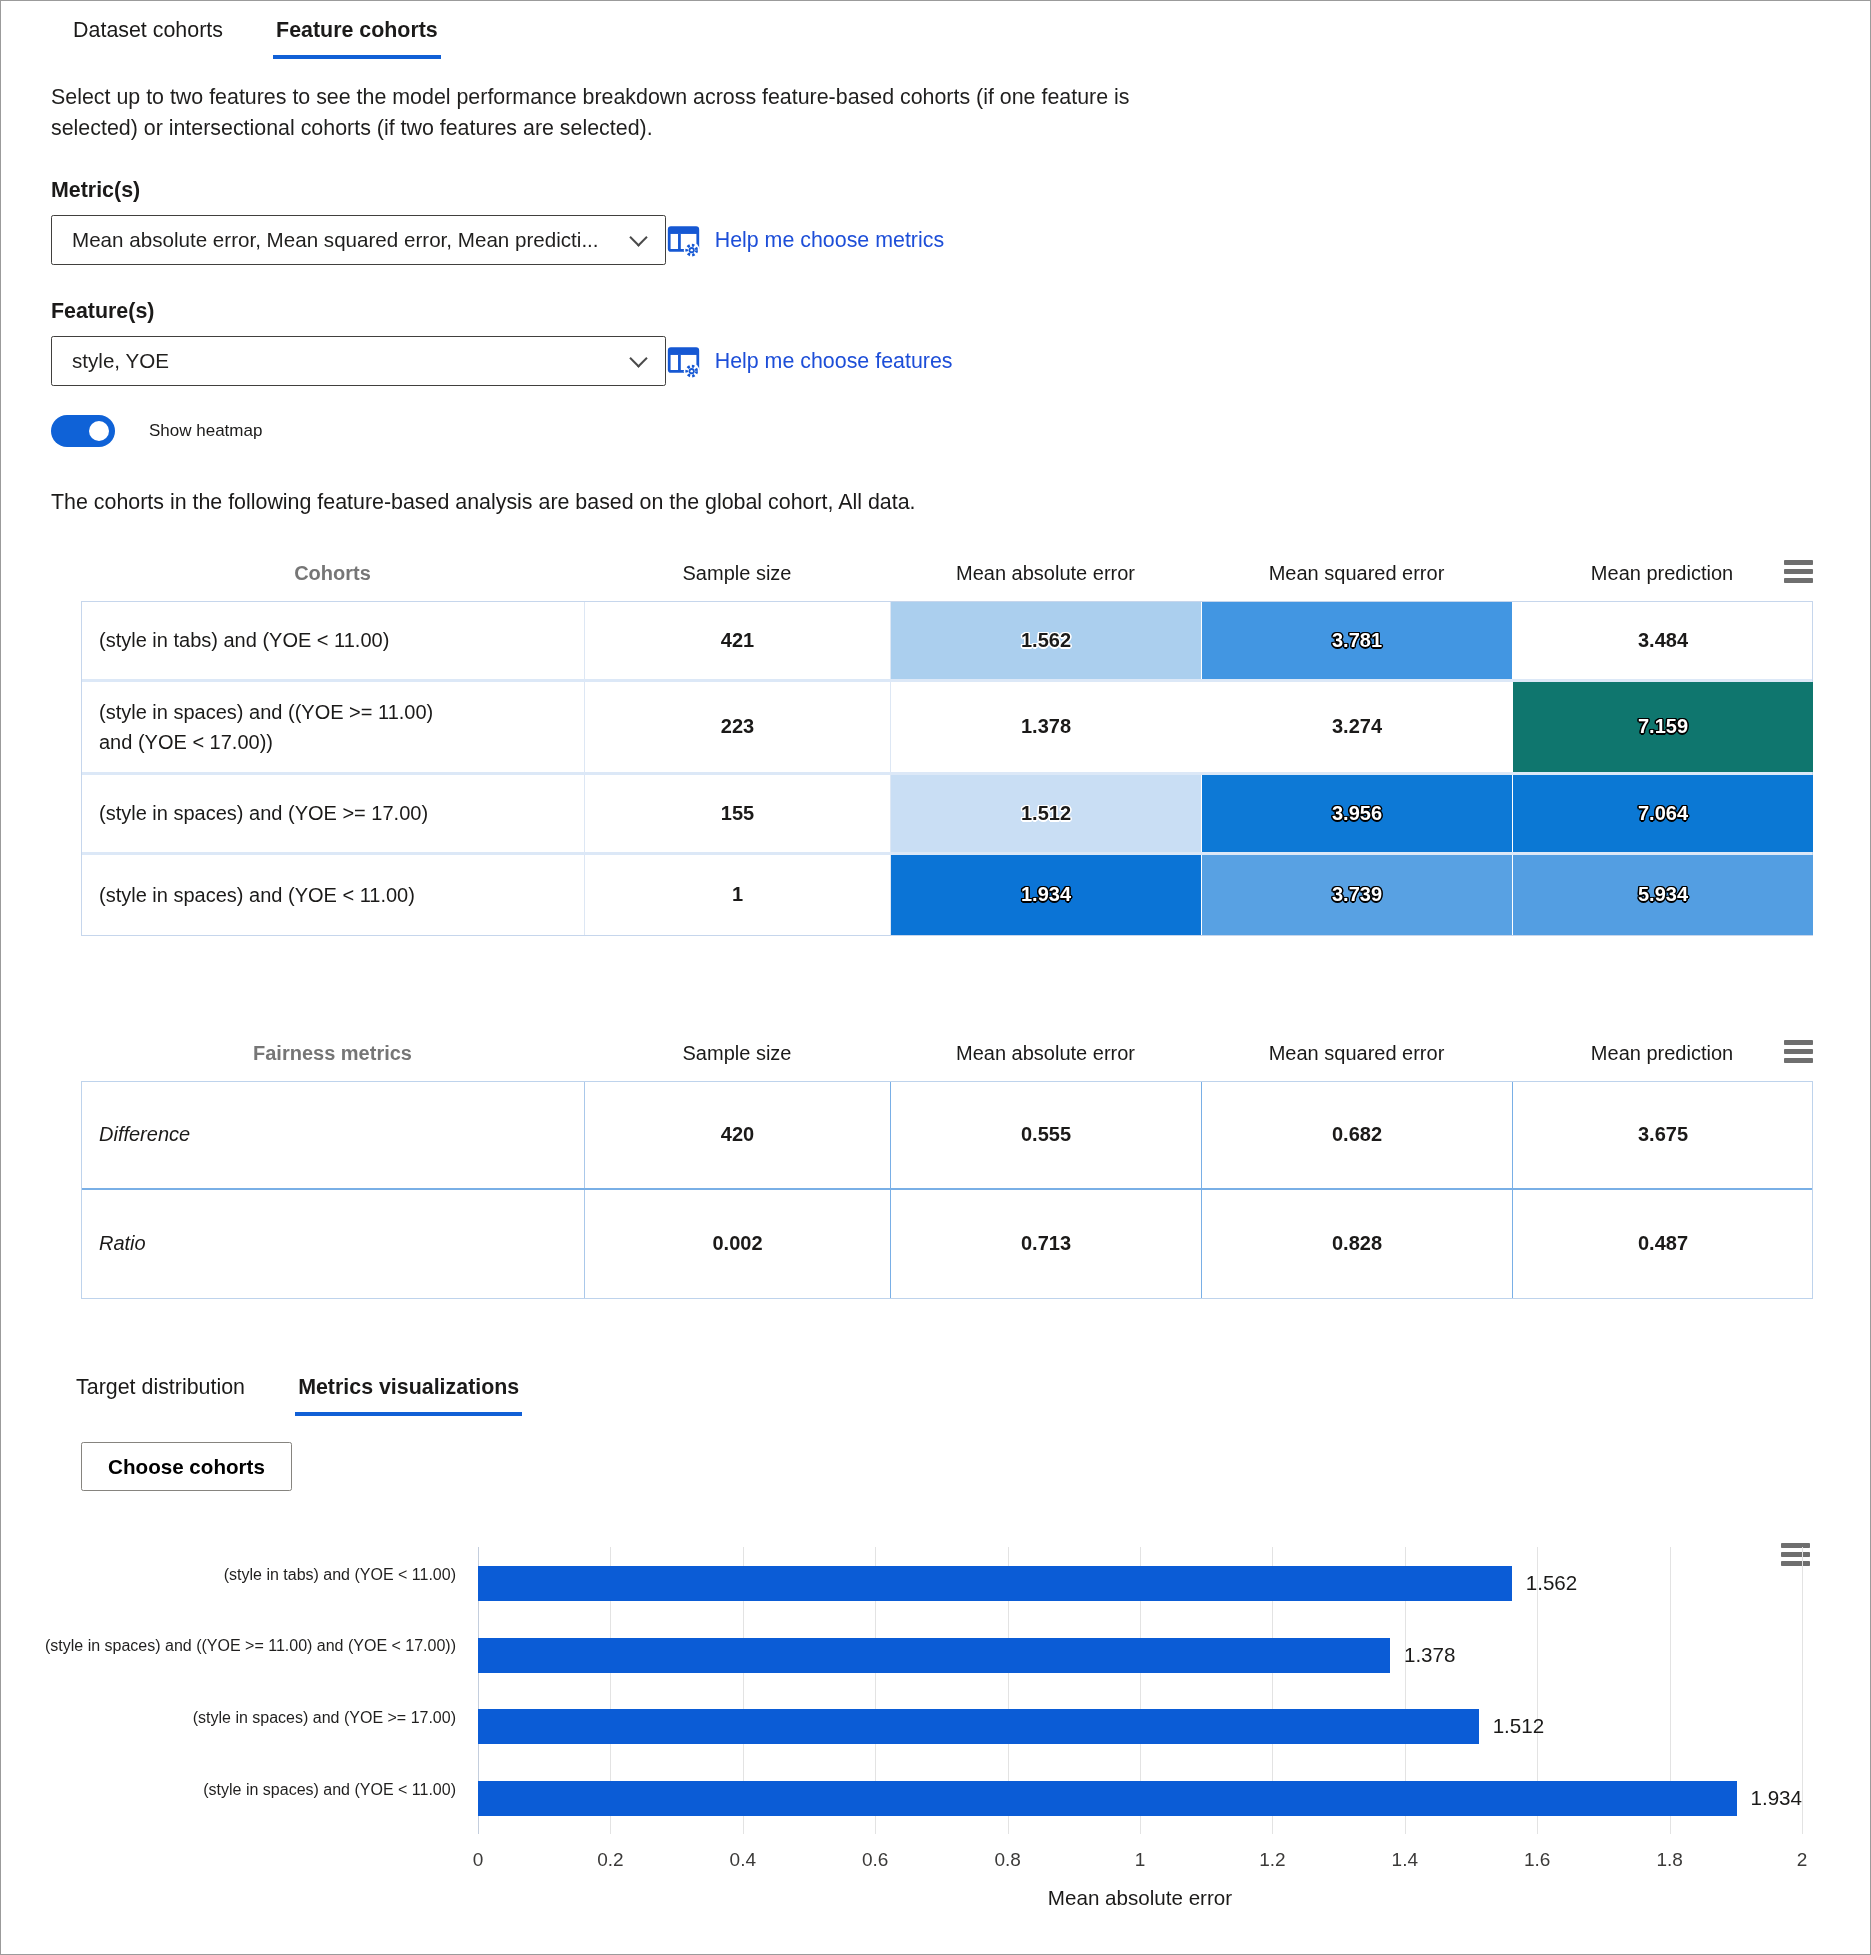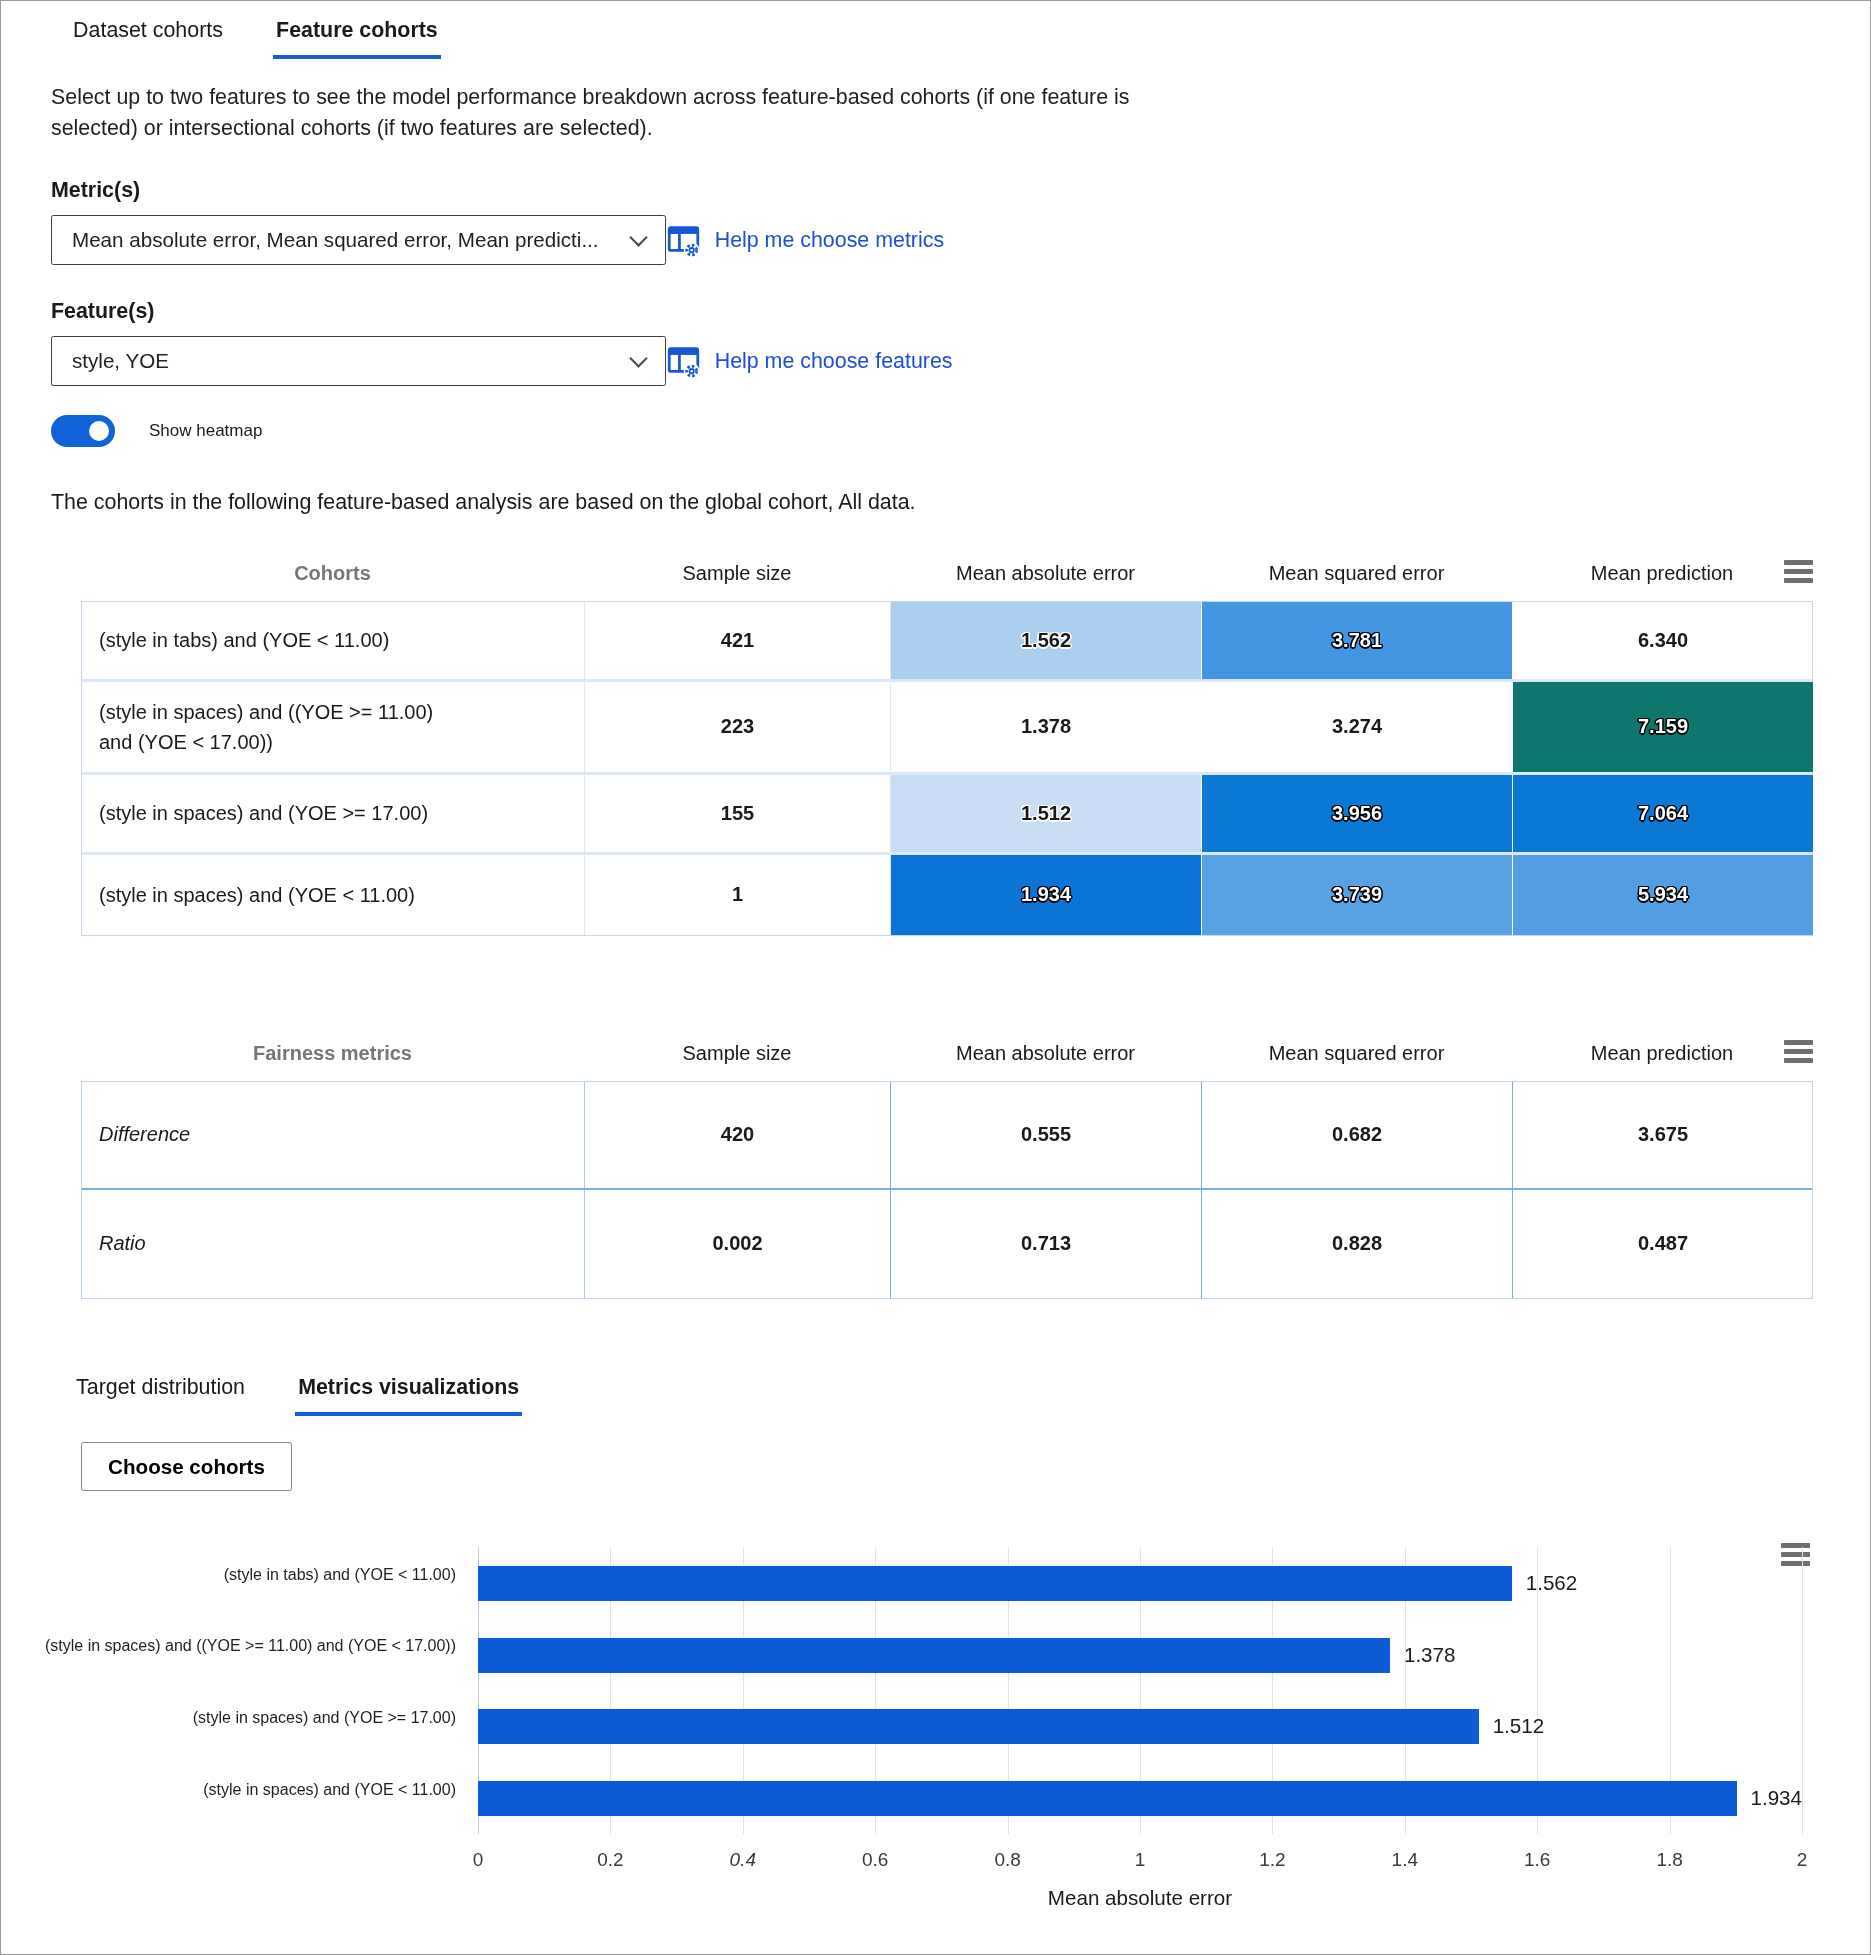--- a/index.html
+++ b/index.html
@@ -153,21 +153,21 @@
         <i></i>
         <i></i>
         <i></i>
       </div>
     <div class="grid-body">
       <div class="grow r-105">
         <div class="cell namecell">(style in tabs) and (YOE &lt; 11.00)</div>
         <div class="cell sample">421</div>
         <div class="cell heat hm-dark" style="background: rgb(171, 207, 238);">1.562</div>
         <div class="cell heat hm-light" style="background: rgb(66, 150, 226);">3.781</div>
-        <div class="cell heat">6.340</div>
+        <div class="cell heat">3.484</div>
       </div>
       <div class="grow r-122">
         <div class="cell namecell">(style in spaces) and ((YOE &gt;= 11.00) and (YOE &lt; 17.00))</div>
         <div class="cell sample">223</div>
         <div class="cell heat">1.378</div>
         <div class="cell heat">3.274</div>
         <div class="cell heat hm-light" style="background: #0f766e;">7.159</div>
       </div>
       <div class="grow r-105">
         <div class="cell namecell">(style in spaces) and (YOE &gt;= 17.00)</div>
@@ -267,21 +267,21 @@
       </div>
       <div class="bar-row" style="top:215px;">
         <div class="bar" style="width: 96.7%; background: rgb(11, 92, 214);"></div>
         <span class="bar-val">1.934</span>
       </div>
     </div>
 
     <div class="xticks" id="xticks">
         <span class="xtick" style="left: 0%;">0</span>
         <span class="xtick" style="left: 10%;">0.2</span>
-        <span class="xtick" style="left: 20%; font-style: italic;">0.4</span>
+        <span class="xtick" style="left: 20%;">0.4</span>
         <span class="xtick" style="left: 30%;">0.6</span>
         <span class="xtick" style="left: 40%;">0.8</span>
         <span class="xtick" style="left: 50%;">1</span>
         <span class="xtick" style="left: 60%;">1.2</span>
         <span class="xtick" style="left: 70%;">1.4</span>
         <span class="xtick" style="left: 80%;">1.6</span>
         <span class="xtick" style="left: 90%;">1.8</span>
         <span class="xtick" style="left: 100%;">2</span>
       </div>
     <div class="xaxis-title">Mean absolute error</div>

